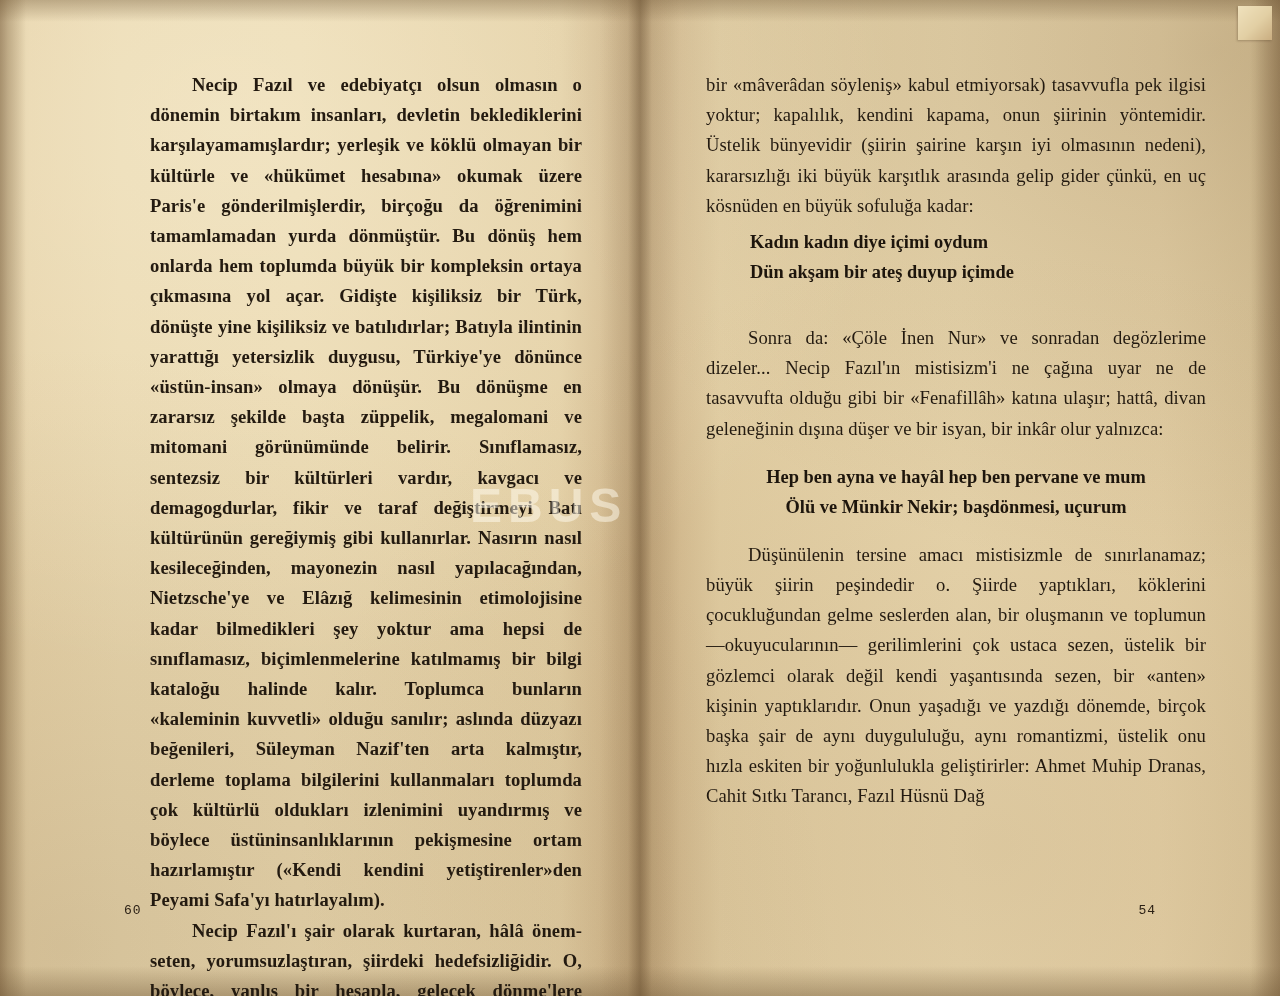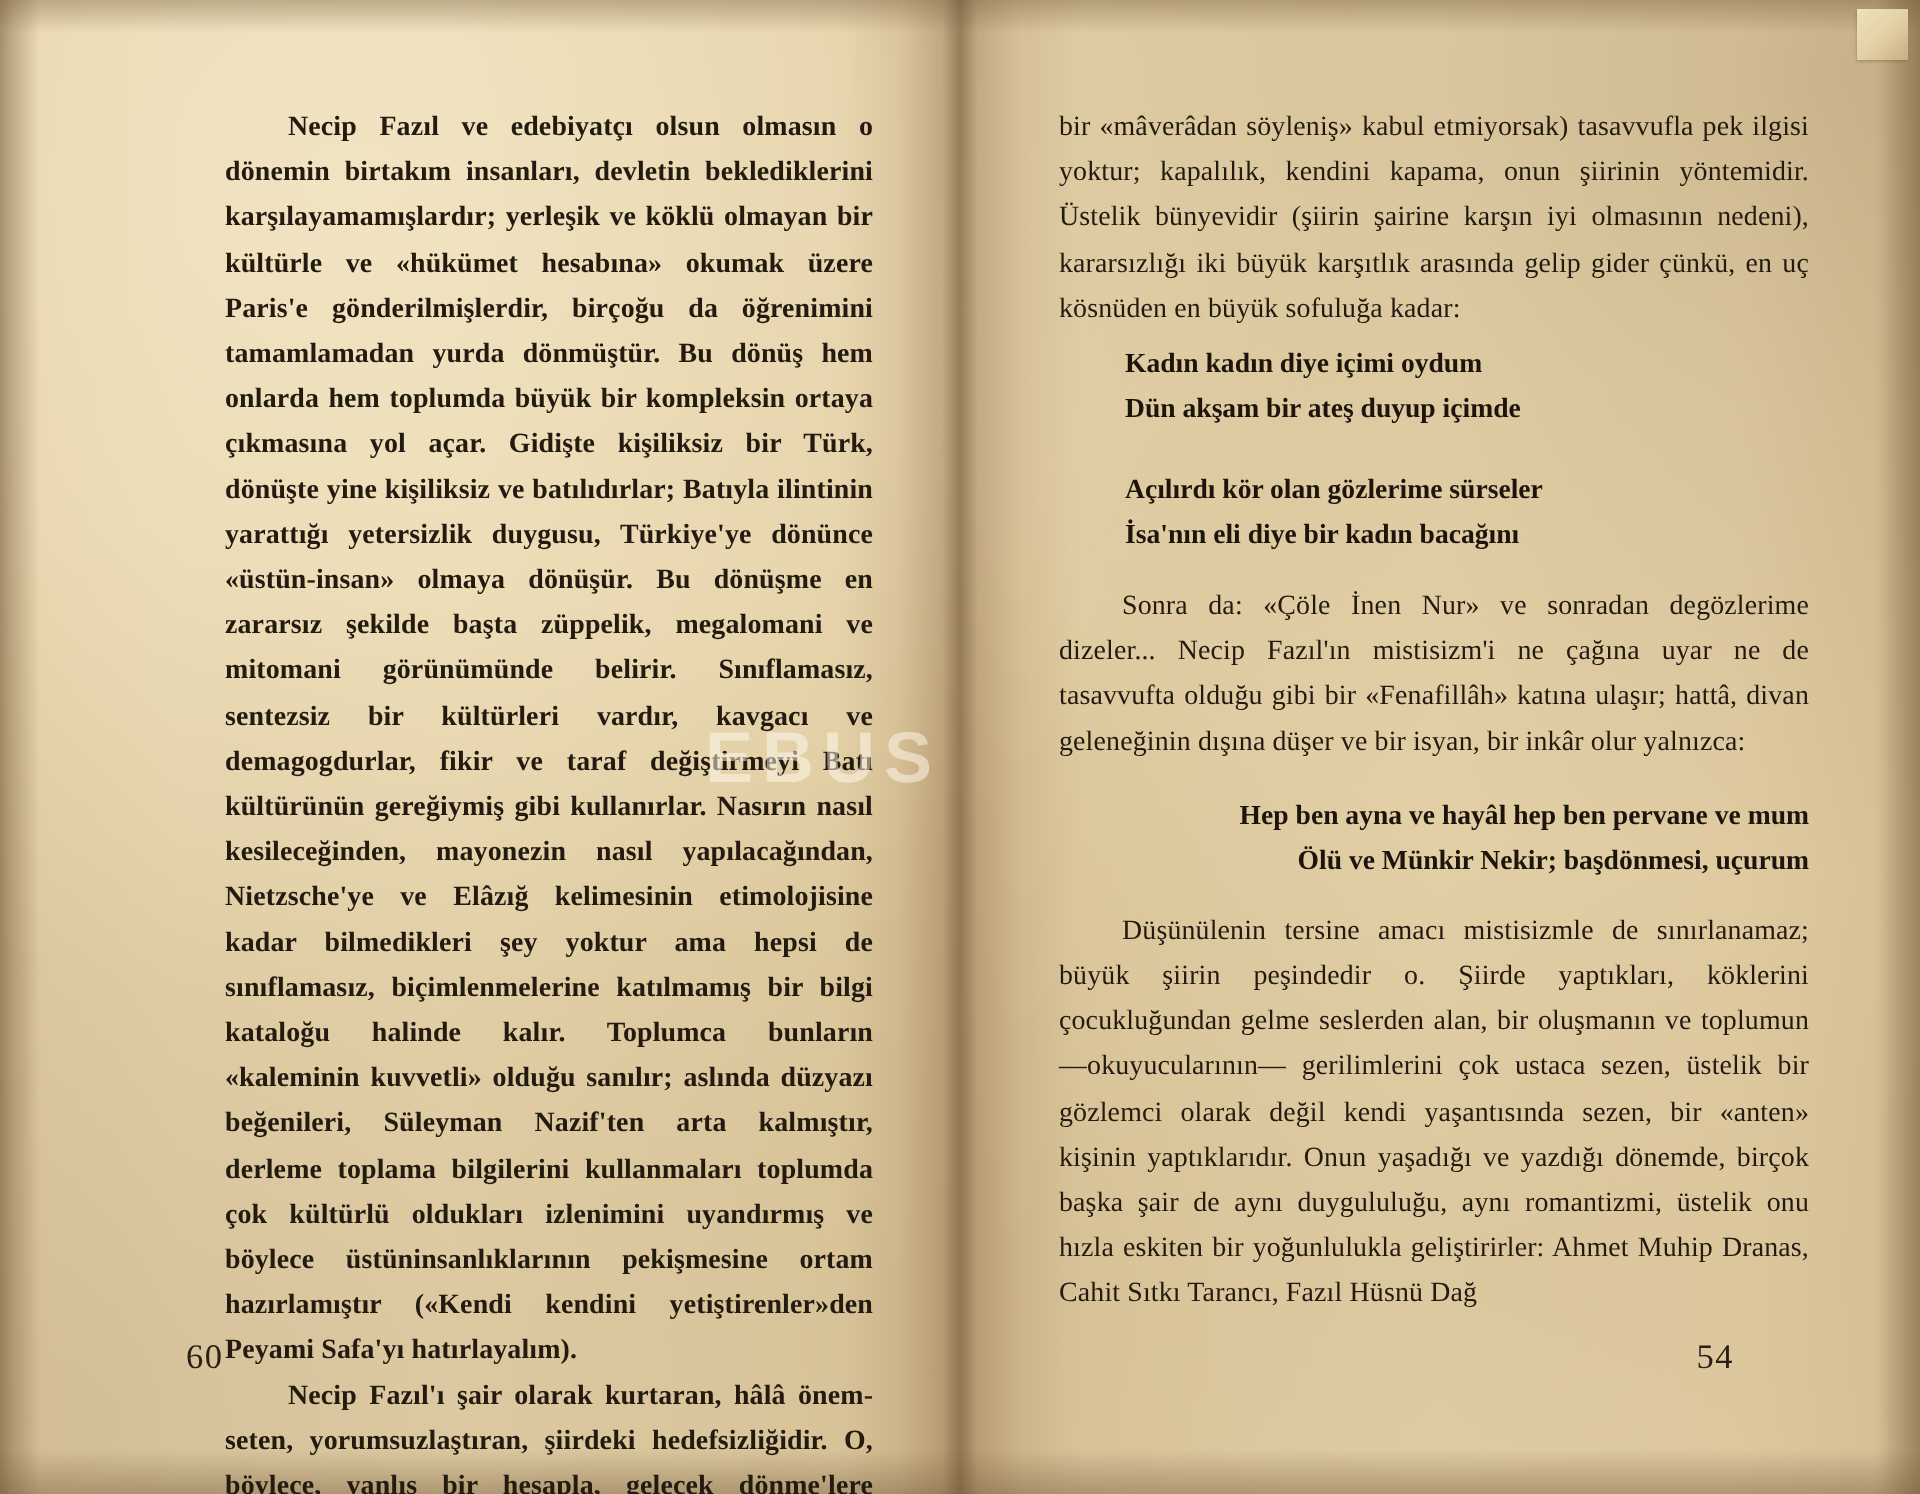--- a/index.html
+++ b/index.html
@@ -140,28 +140,28 @@
   .verse-block { margin: 6px 0 0 0; }
   .verse-gap { height: 18px; }
 
   .quote-bold {
     font-family: "Liberation Serif", serif;
     font-weight: bold;
     font-size: 18.4px;
     line-height: 30px;
     color: #1d150c;
     margin: 0;
-    text-align: right;
+    text-align: center;
   }
 
   .folio {
     position: absolute;
     bottom: 78px;
-    font-family: Liberation Serif, serif;
-    font-size: 23px;
+    font-family: Liberation Mono, monospace;
+    font-size: 13px;
     color: #2b2015;
     letter-spacing: 1px;
   }
   #folio-left  { left: 124px; }
   #folio-right { right: 124px; }
 
   
   .watermark {
     position: absolute;
     left: 470px;
@@ -195,24 +195,20 @@
   <div class="page" id="page-right">
     <p class="body-text">bir «mâverâdan söyleniş» kabul etmiyorsak) ta­savvufla pek ilgisi yoktur; kapalılık, kendini ka­pama, onun şiirinin yöntemidir. Üstelik bünyevi­dir (şiirin şairine karşın iyi olmasının nedeni), kararsızlığı iki büyük karşıtlık arasında gelip gi­der çünkü, en uç kösnüden en büyük sofuluğa kadar:</p>
 
     <div class="verse-block">
       <p class="verse">Kadın kadın diye içimi oydum</p>
       <p class="verse">Dün akşam bir ateş duyup içimde</p>
     </div>
 
     <div class="verse-gap"></div>
 
-    <div class="verse-block">
-      <p class="verse">Açılırdı kör olan gözlerime sürseler</p>
-      <p class="verse">İsa'nın eli diye bir kadın bacağını</p>
-    </div>
 
     <div class="verse-gap"></div>
 
     <p class="body-text indent">Sonra da: «Çöle İnen Nur» ve sonradan de­gözlerime dizeler... Necip Fazıl'ın mistisizm'i ne çağına uyar ne de tasavvufta olduğu gibi bir «Fenafillâh» katına ulaşır; hattâ, divan gelene­ğinin dışına düşer ve bir isyan, bir inkâr olur yalnızca:</p>
 
     <div class="verse-gap"></div>
 
     <div class="quote-block">
       <p class="quote-bold">Hep ben ayna ve hayâl hep ben pervane ve mum</p>
       <p class="quote-bold">Ölü ve Münkir Nekir; başdönmesi, uçurum</p>

